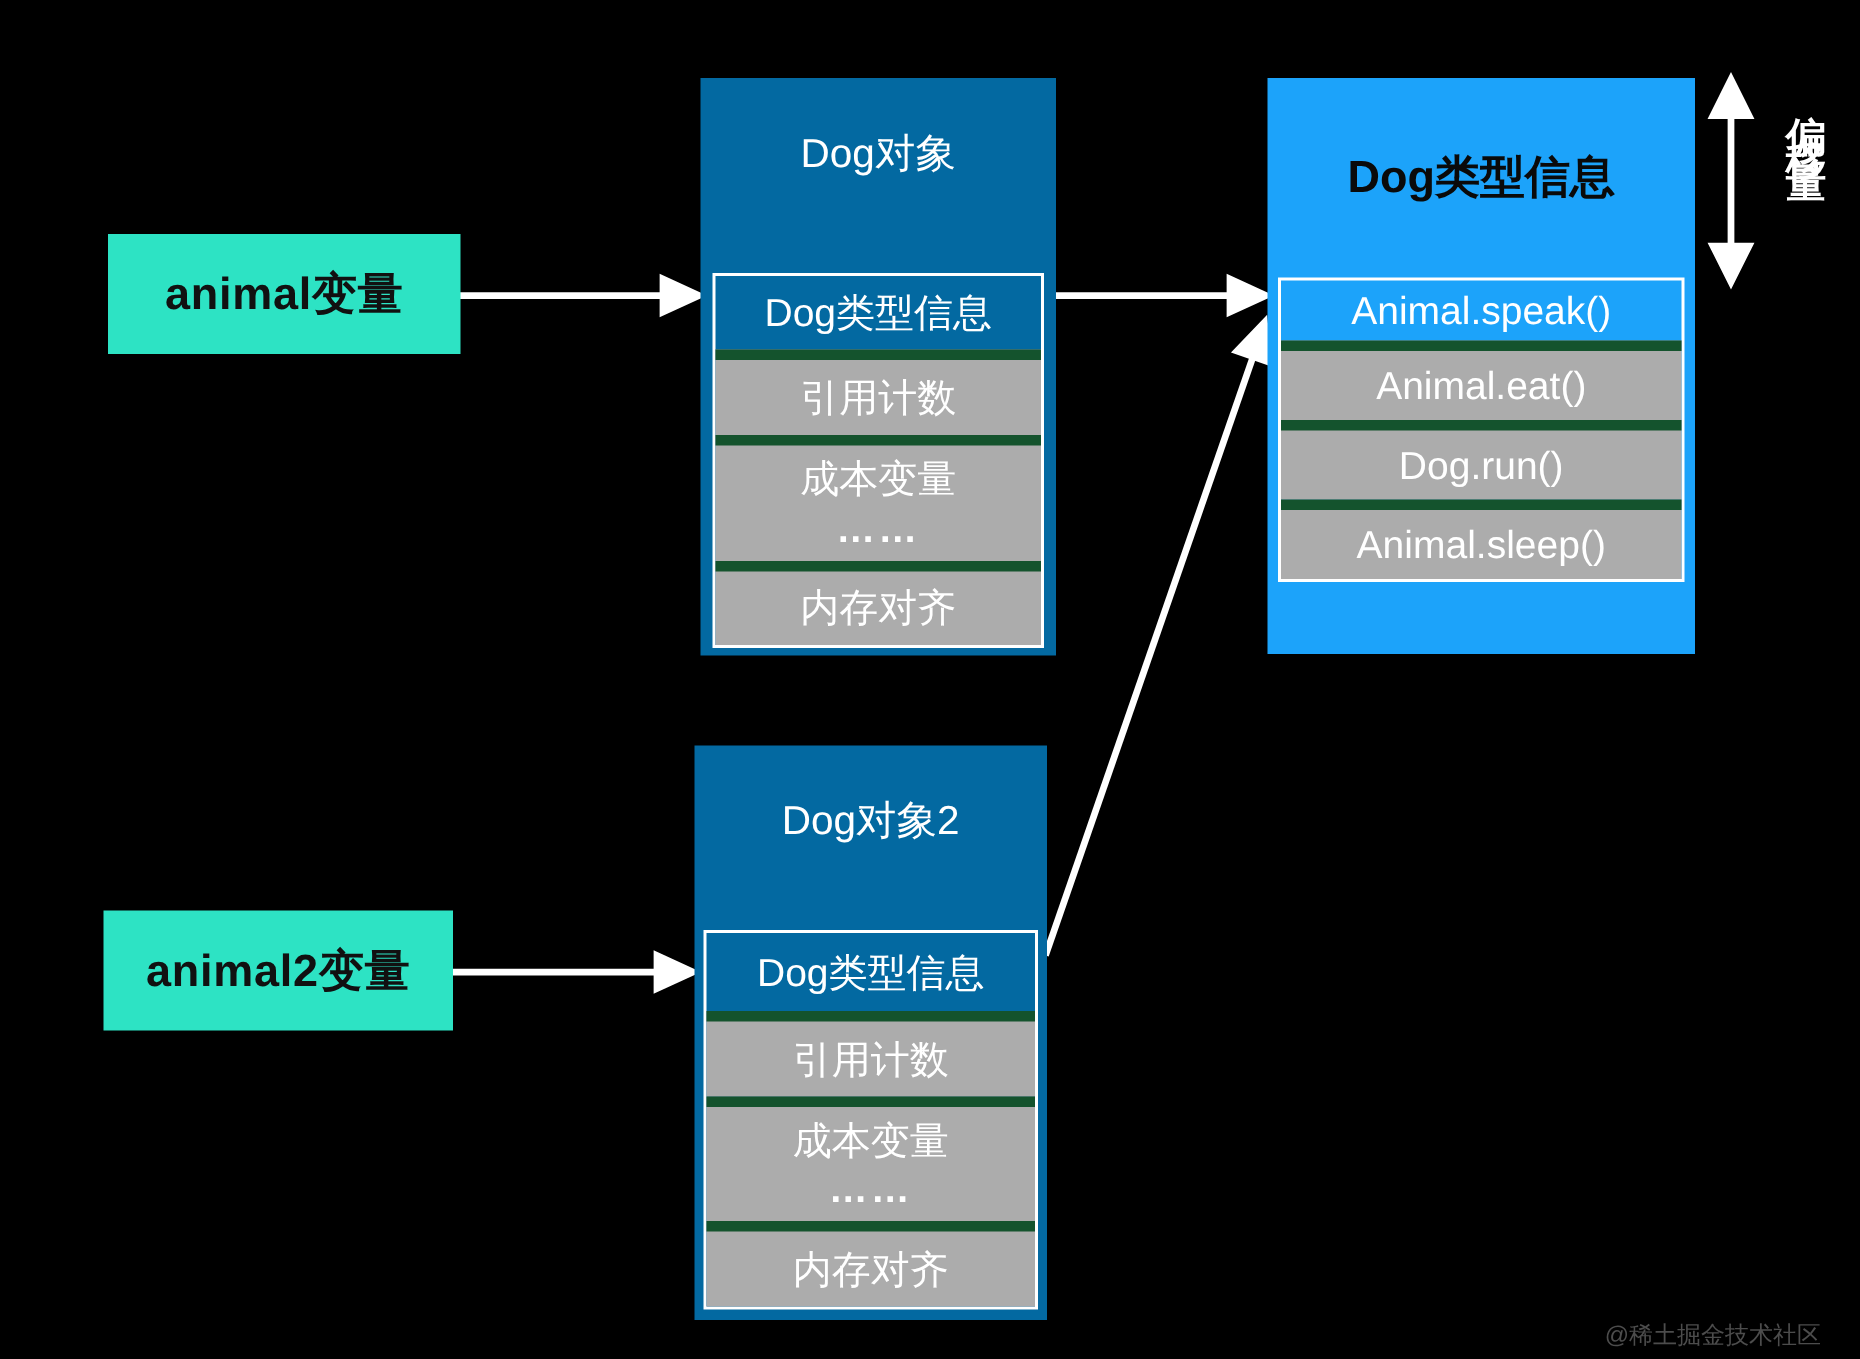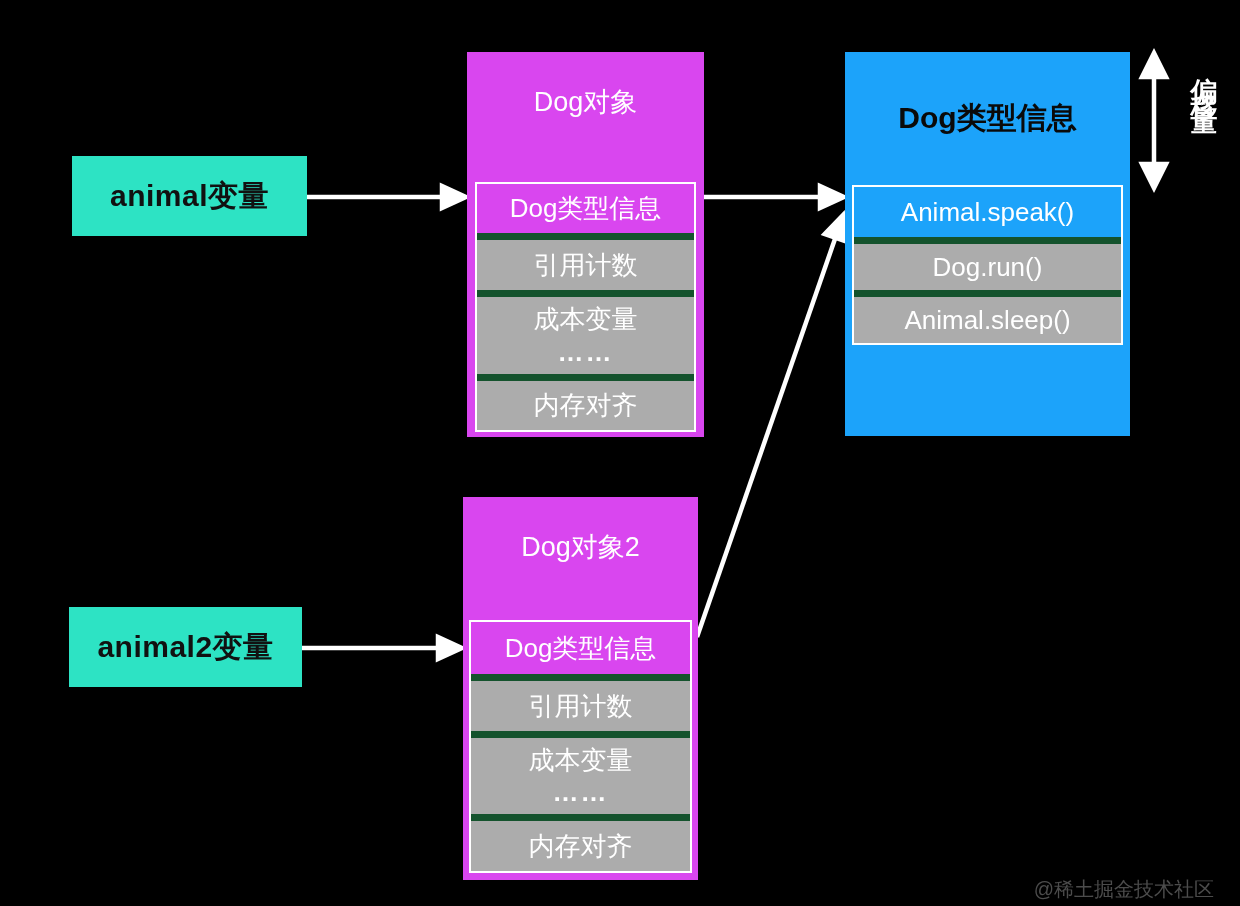--- a/index.html
+++ b/index.html
@@ -10,21 +10,21 @@
   .arrows{position:absolute;left:0;top:0;pointer-events:none;}
 
   
   .var-box{
     position:absolute;background:#2de3c4;display:flex;align-items:center;justify-content:center;
     color:#111;font-size:30px;font-weight:700;letter-spacing:.5px;margin-left:34px;
   }
 
   
   .obj-box{position:absolute;}
-  .obj-box.red{background:#d946ef;}
+  .obj-box.red{background:#0369a1;}
   .obj-box.blue{background:#1ca3fa;}
   .obj-title{text-align:center;}
   .obj-title.red-title{color:#fff;font-size:27px;font-weight:500;padding-top:32px;}
   .obj-title.blue-title{color:#0a0a0a;font-size:30px;font-weight:700;padding-top:46px;}
 
   .mem-table{position:absolute;border:2px solid #fff;}
   .mem-row{
     display:flex;flex-direction:column;align-items:center;justify-content:center;
     color:#fff;font-size:26px;font-weight:500;line-height:1.25;
   }
@@ -35,21 +35,21 @@
 
   
   .offset-label{
     position:absolute;left:1186px;top:56px;
     writing-mode:vertical-lr;text-orientation:upright;
     color:#fff;font-size:27px;font-weight:700;letter-spacing:16px;
   }
 
   
   .watermark{position:absolute;right:12px;bottom:6px;text-align:right;line-height:1.1;}
-  .wm-community{color:#4c4c4c;font-size:20px;margin-right:14px;}
+  .wm-community{color:#4c4c4c;font-size:16px;margin-right:14px;}
   .wm-author{color:#fff;font-size:22px;}
 </style>
 </head>
 <body>
 
 <div class="canvas">
 
   <svg class="arrows" width="1240" height="906" viewBox="0 0 1240 906">
     <g stroke="#ffffff" stroke-width="4.5" fill="#ffffff">
 
@@ -87,21 +87,22 @@
         <div>成本变量</div>
         <div class="ellipsis">……</div>
       </div>
       <div class="mem-row gray" style="height:49px">内存对齐</div>
     </div>
   </div>
 
   <div class="obj-box blue" style="left:845px;top:52px;width:285px;height:384px">
     <div class="obj-title blue-title">Dog类型信息</div>
     <div class="mem-table" style="left:7px;right:7px;top:133px">
-      <div class="mem-row clear" style="height:50px">Animal.speak()</div>
+      <div class="mem-row clear" style="height:40px">Animal.speak()</div>
+      <div class="mem-row gray" style="height:46px">Animal.eat()</div>
       <div class="mem-row gray" style="height:46px">Dog.run()</div>
       <div class="mem-row gray" style="height:46px">Animal.sleep()</div>
     </div>
   </div>
 
   <div class="obj-box red" style="left:463px;top:497px;width:235px;height:383px">
     <div class="obj-title red-title">Dog对象2</div>
     <div class="mem-table" style="left:6px;right:6px;top:123px">
       <div class="mem-row clear" style="height:52px">Dog类型信息</div>
       <div class="mem-row gray" style="height:50px">引用计数</div>

